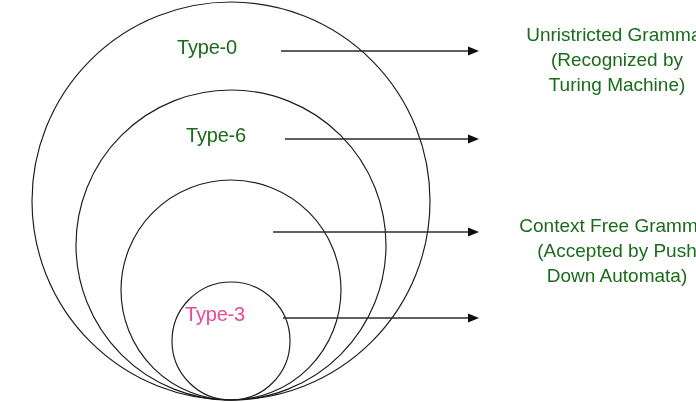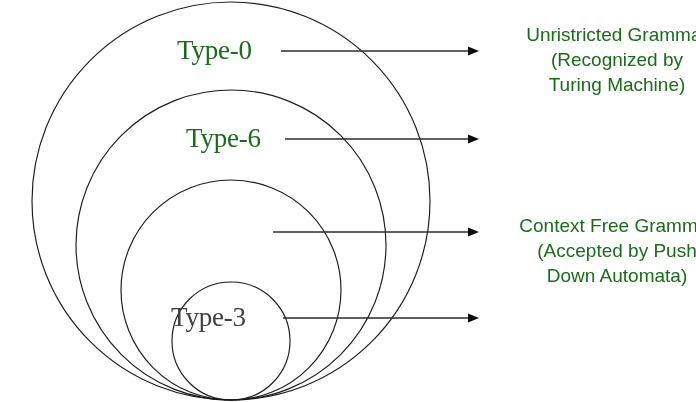--- a/index.html
+++ b/index.html
@@ -34,22 +34,22 @@
     stroke-width: 1.6;
     fill: none;
   }
   .arrow-head {
     fill: #0d0d0d;
     stroke: none;
   }
   .type-label {
     position: absolute;
     color: #1a6b1a;
-    font-family: Liberation Serif, serif;
-    font-size: 27px;
+    font-family: Liberation Sans, sans-serif;
+    font-size: 20px;
     line-height: 1;
     white-space: nowrap;
     letter-spacing: -0.2px;
   }
   .desc-label {
     position: absolute;
     color: #1a6b1a;
     font-family: "Liberation Sans", sans-serif;
     font-size: 19px;
     line-height: 25px;
@@ -82,21 +82,21 @@
       <line class="connector" x1="273" y1="232" x2="472" y2="232"></line>
       <polygon class="arrow-head" points="479,232 468,227.5 468,236.5"></polygon>
 
       <line class="connector" x1="283" y1="318" x2="472" y2="318"></line>
       <polygon class="arrow-head" points="479,318 468,313.5 468,322.5"></polygon>
     </g>
   </svg>
 
   <div class="type-label" style="left: 177px; top: 37px; color: rgb(26, 107, 26);">Type-0</div>
   <div class="type-label" style="left: 186px; top: 125px; color: rgb(26, 107, 26);">Type-6</div>
-  <div class="type-label" style="left: 171px; top: 304px; color: #404040;">Type-3</div>
+  <div class="type-label" style="left: 185px; top: 304px; color: #ec4899;">Type-3</div>
 
   <div class="desc-label" style="top: 22px; color: rgb(26, 107, 26);">Unristricted Grammar
 (Recognized by
 Turing Machine)</div>
   <div class="desc-label" style="top: 213px; color: rgb(26, 107, 26);">Context Free Grammar
 (Accepted by Push
 Down Automata)</div>
 
 </div>
 

